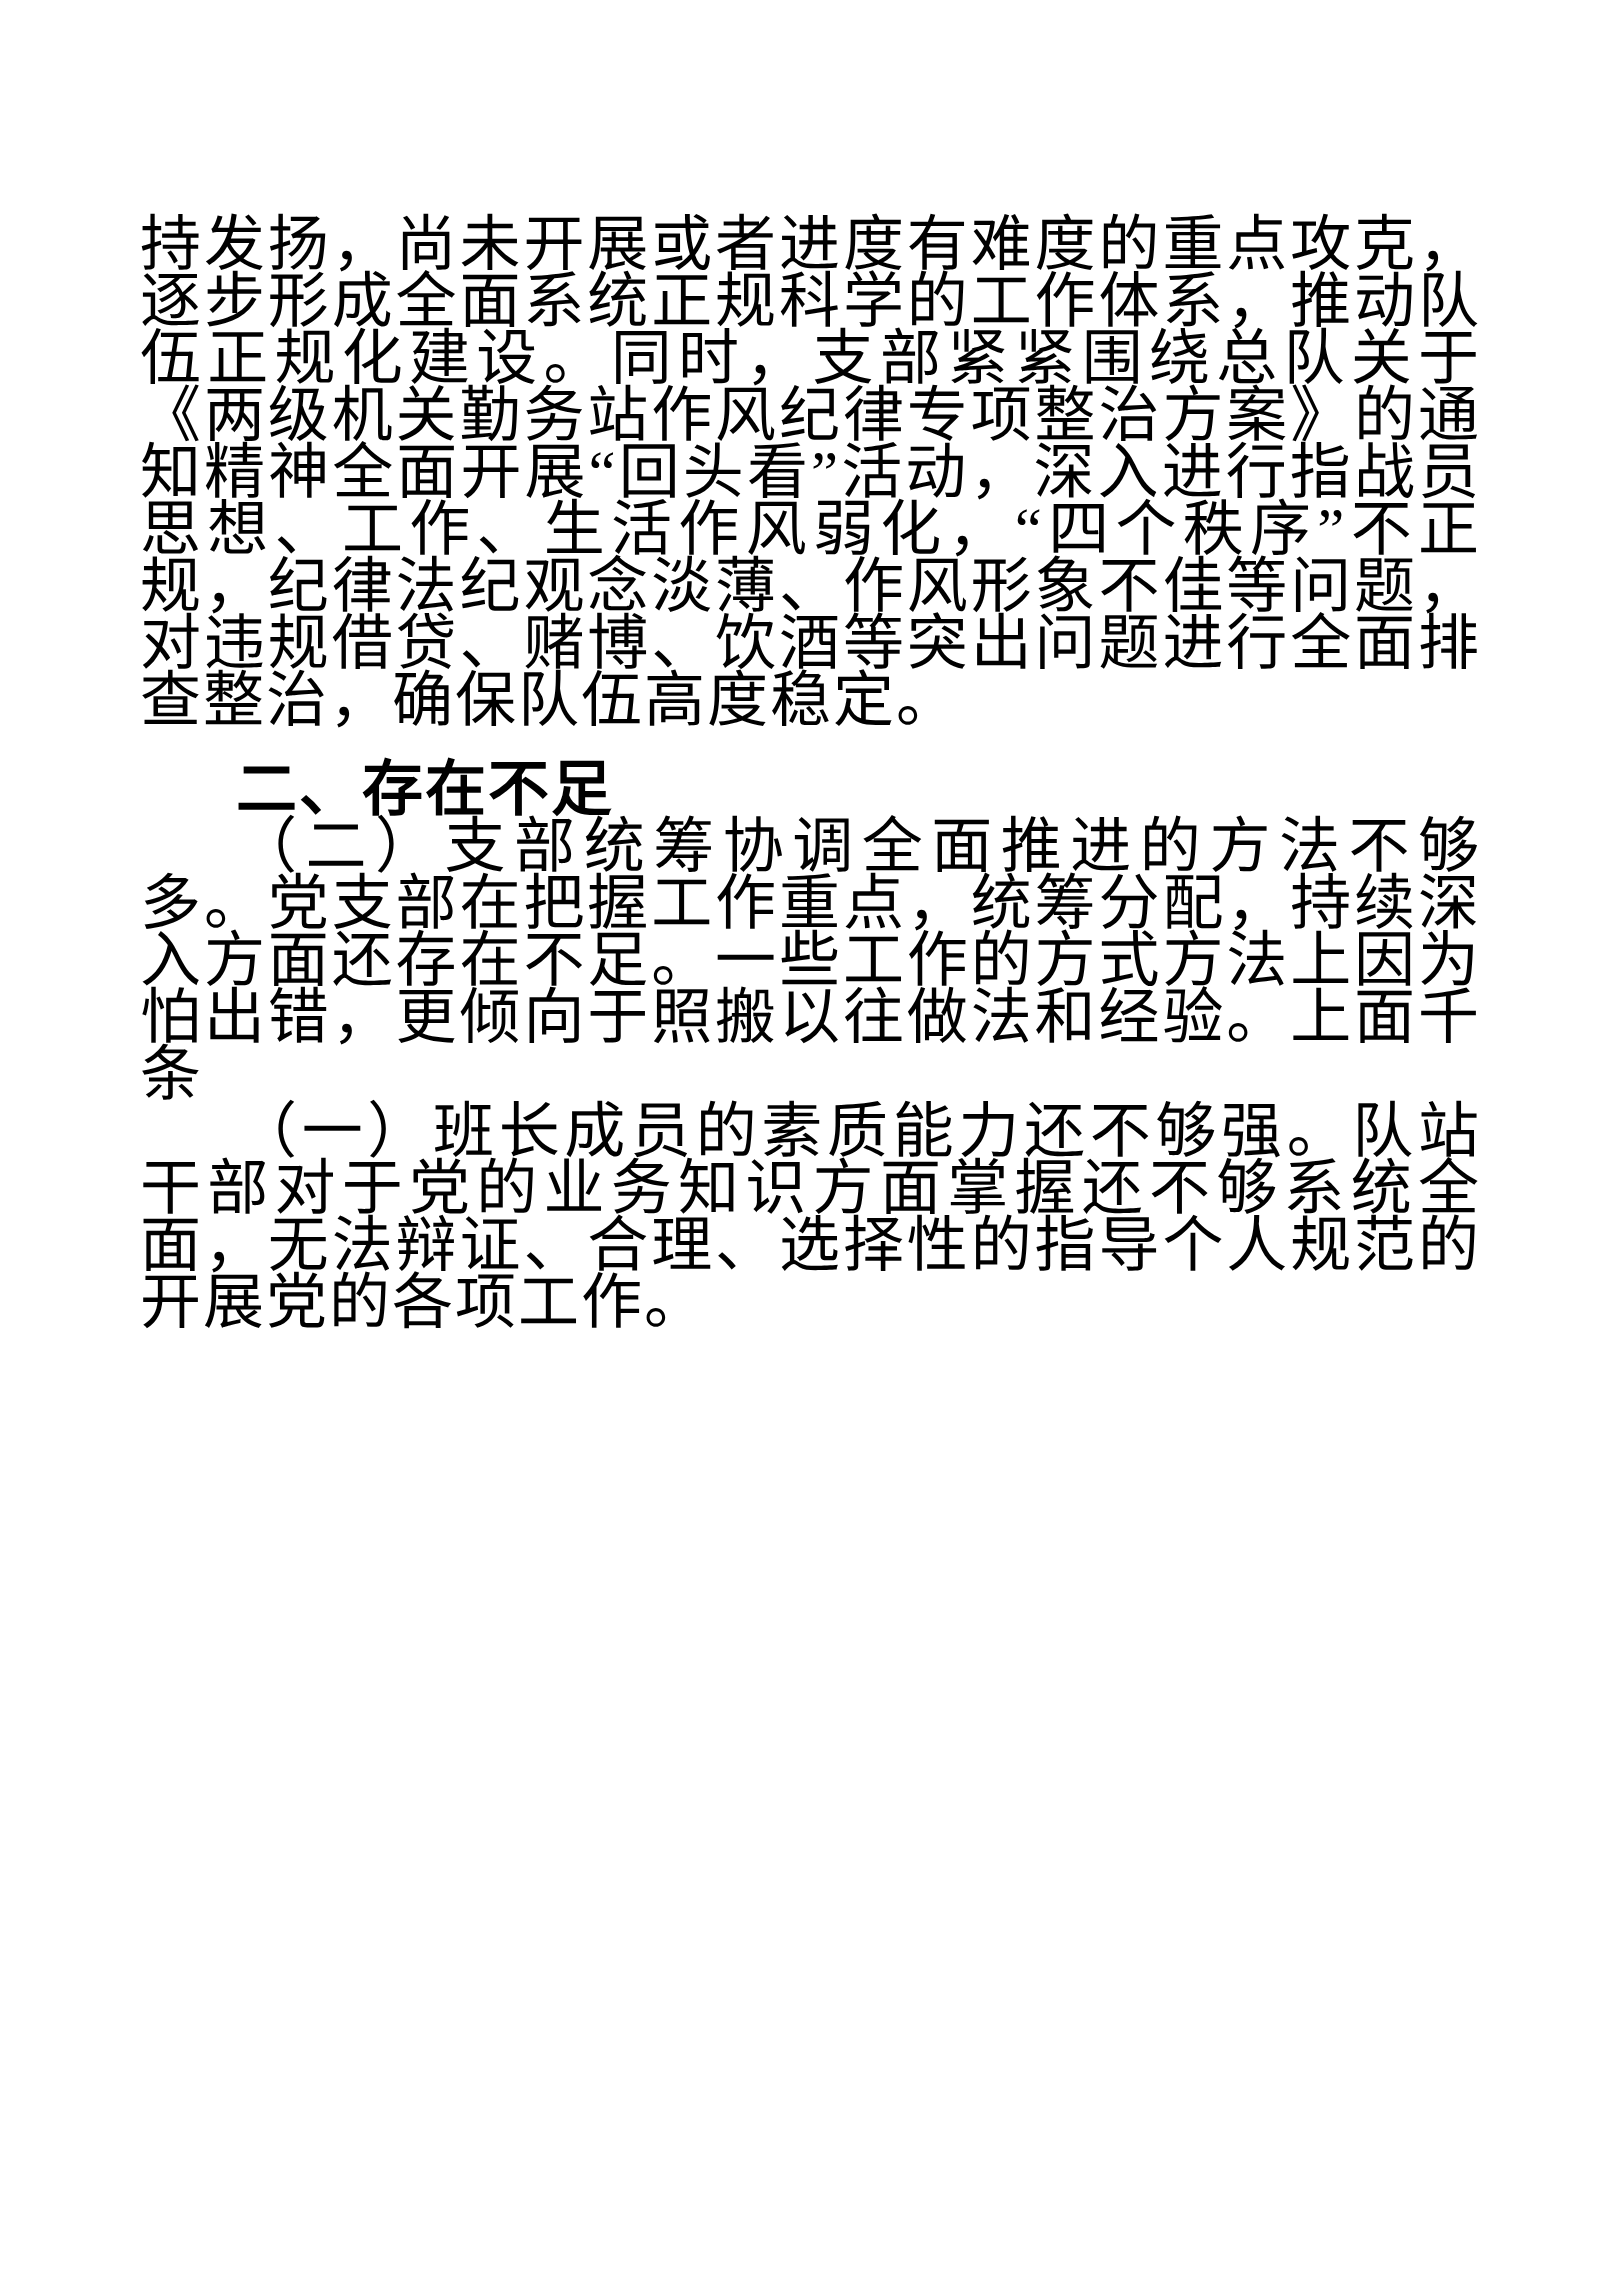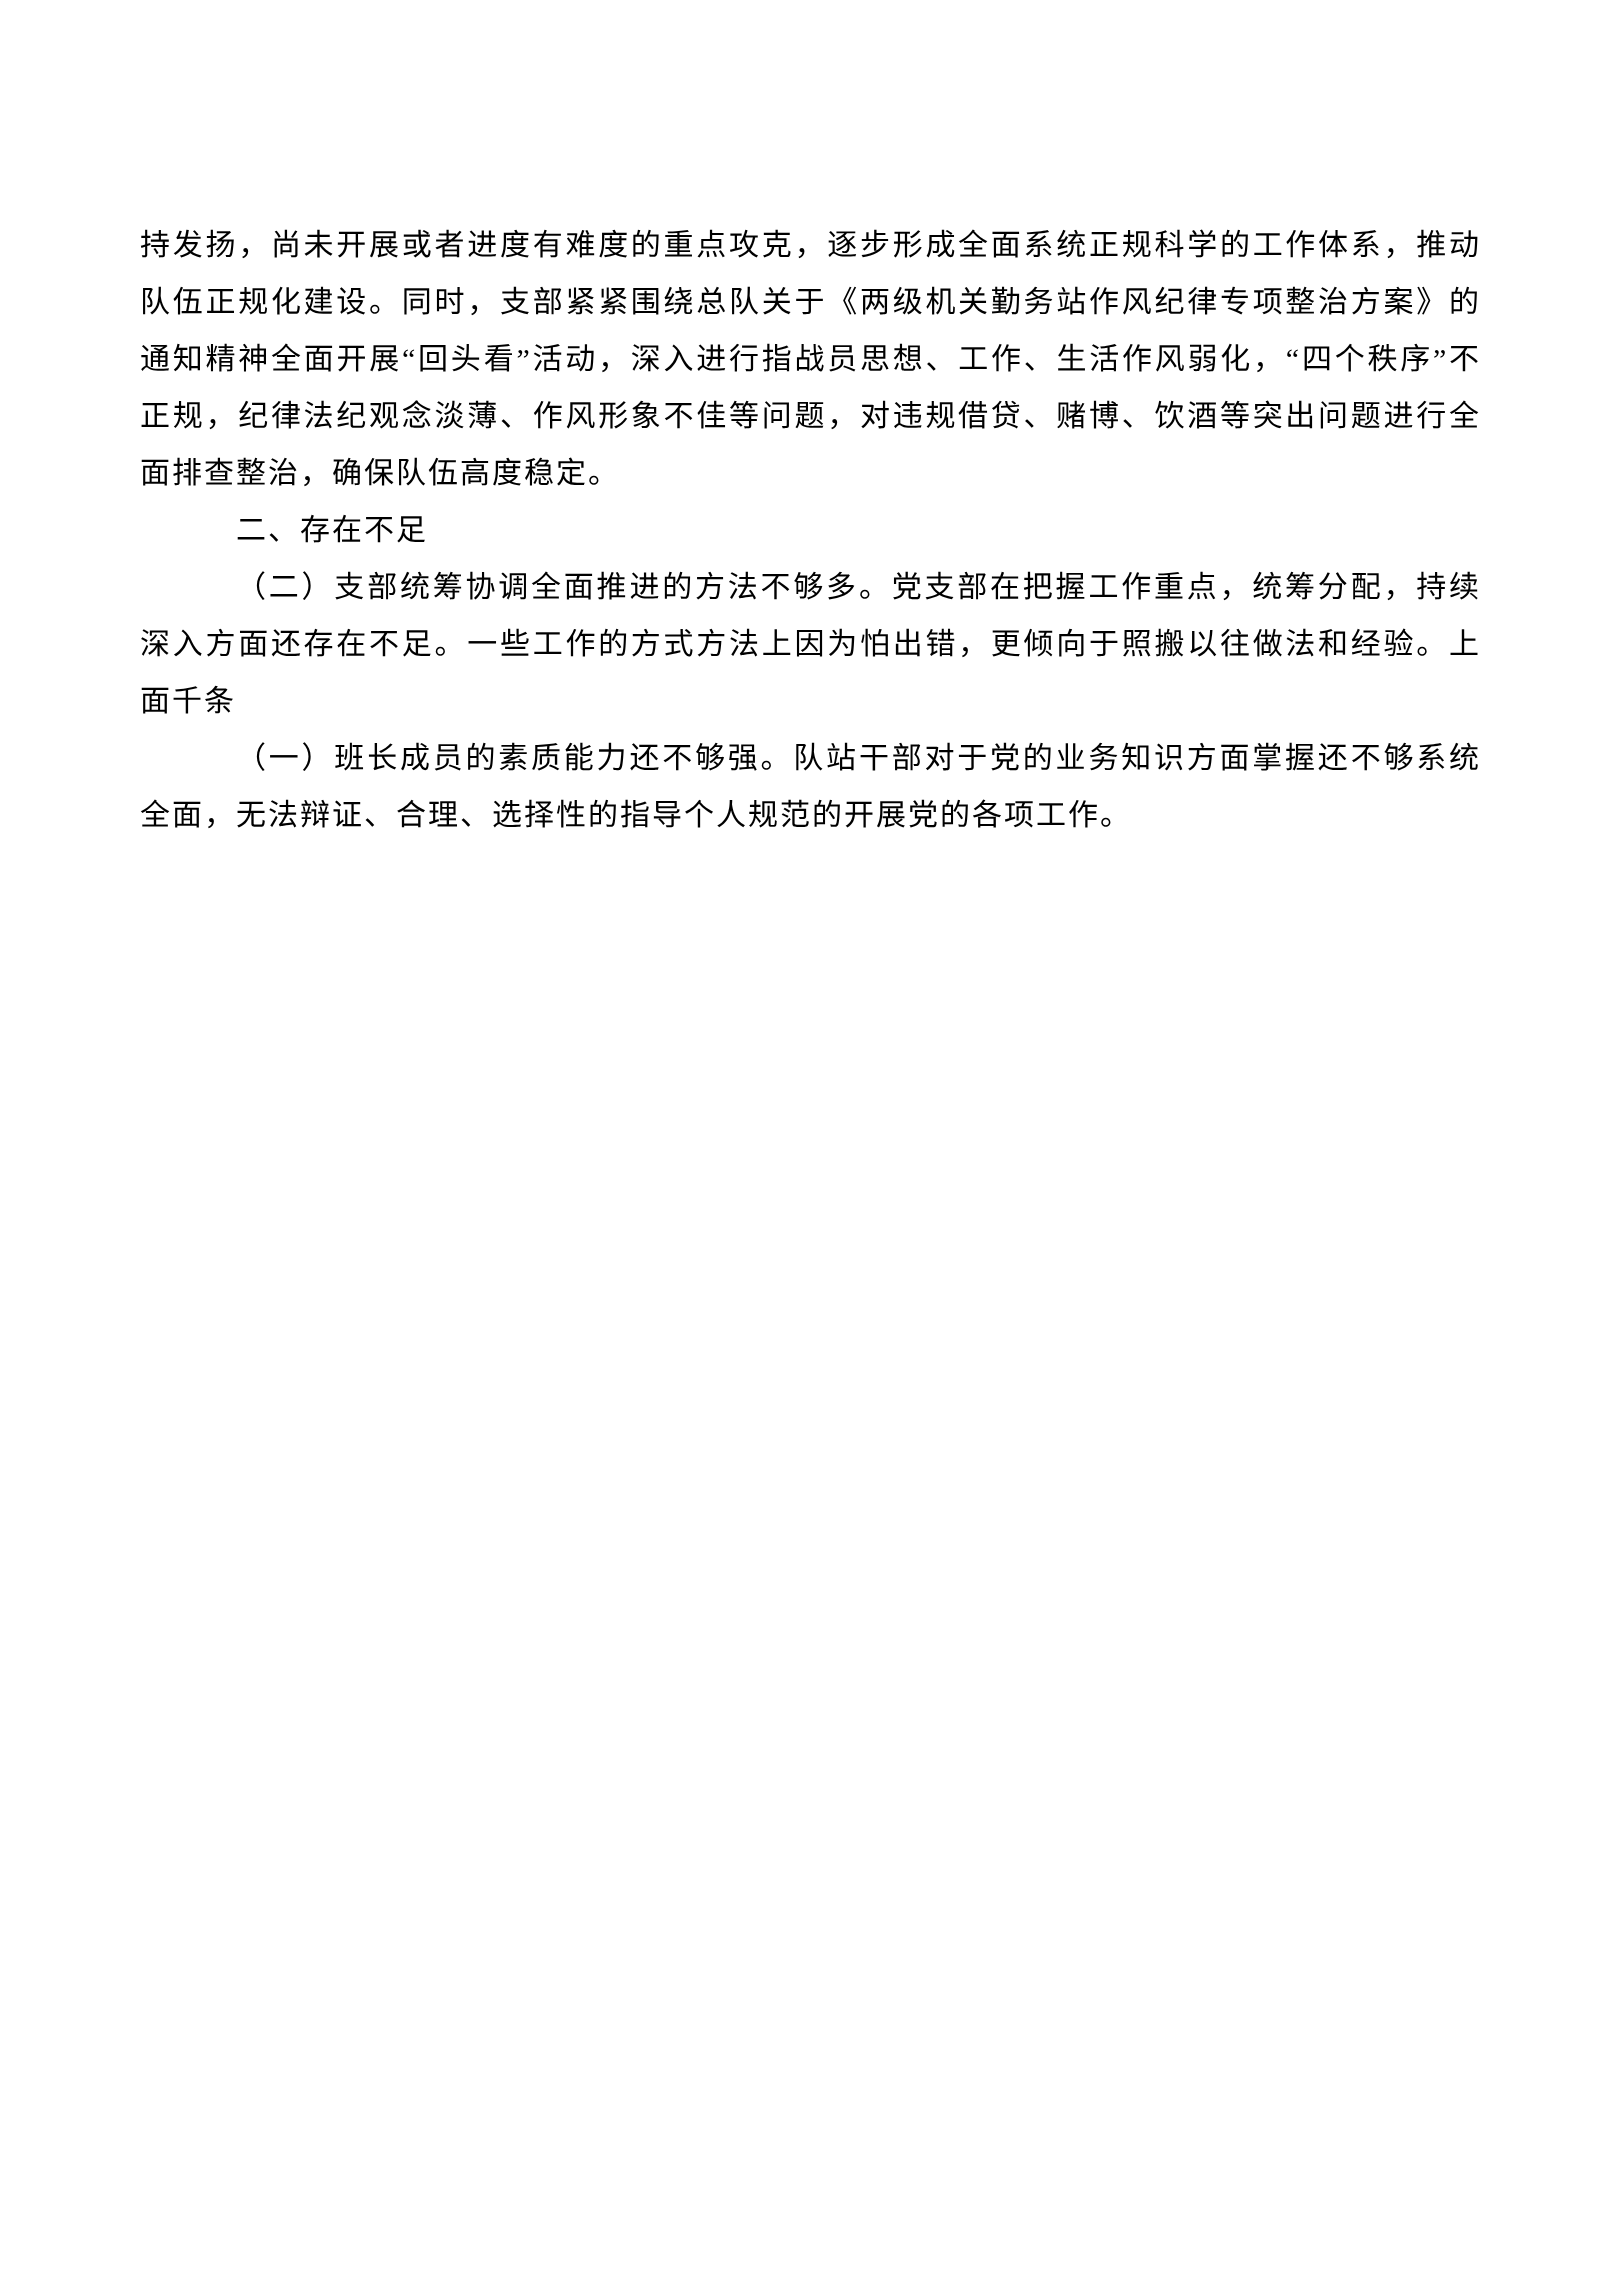--- a/index.html
+++ b/index.html
@@ -21,33 +21,34 @@
   }
   .content {
     position: absolute;
     left: 140px;
     right: 140px;
     top: 216px;
     color: #000000;
   }
   .para {
     margin: 0;
-    font-size: 30px;
+    font-size: 61px;
     line-height: 57px;
     letter-spacing: 2px;
     text-align: justify;
     text-justify: inter-ideograph;
     word-break: break-all;
     color: #000000;
   }
   .para.indent {
     text-indent: 96px;
   }
   .para.heading {
-    font-weight: normal; 
+    font-weight: bold; 
+    margin-top: 32px;
   }
 </style>
 </head>
 <body>
 
 <div class="page">
   <div class="content">
 
   <p class="para">持发扬，尚未开展或者进度有难度的重点攻克，逐步形成全面系统正规科学的工作体系，推动队伍正规化建设。同时，支部紧紧围绕总队关于《两级机关勤务站作风纪律专项整治方案》的通知精神全面开展“回头看”活动，深入进行指战员思想、工作、生活作风弱化，“四个秩序”不正规，纪律法纪观念淡薄、作风形象不佳等问题，对违规借贷、赌博、饮酒等突出问题进行全面排查整治，确保队伍高度稳定。</p>
       <p class="para indent heading">二、存在不足</p>

